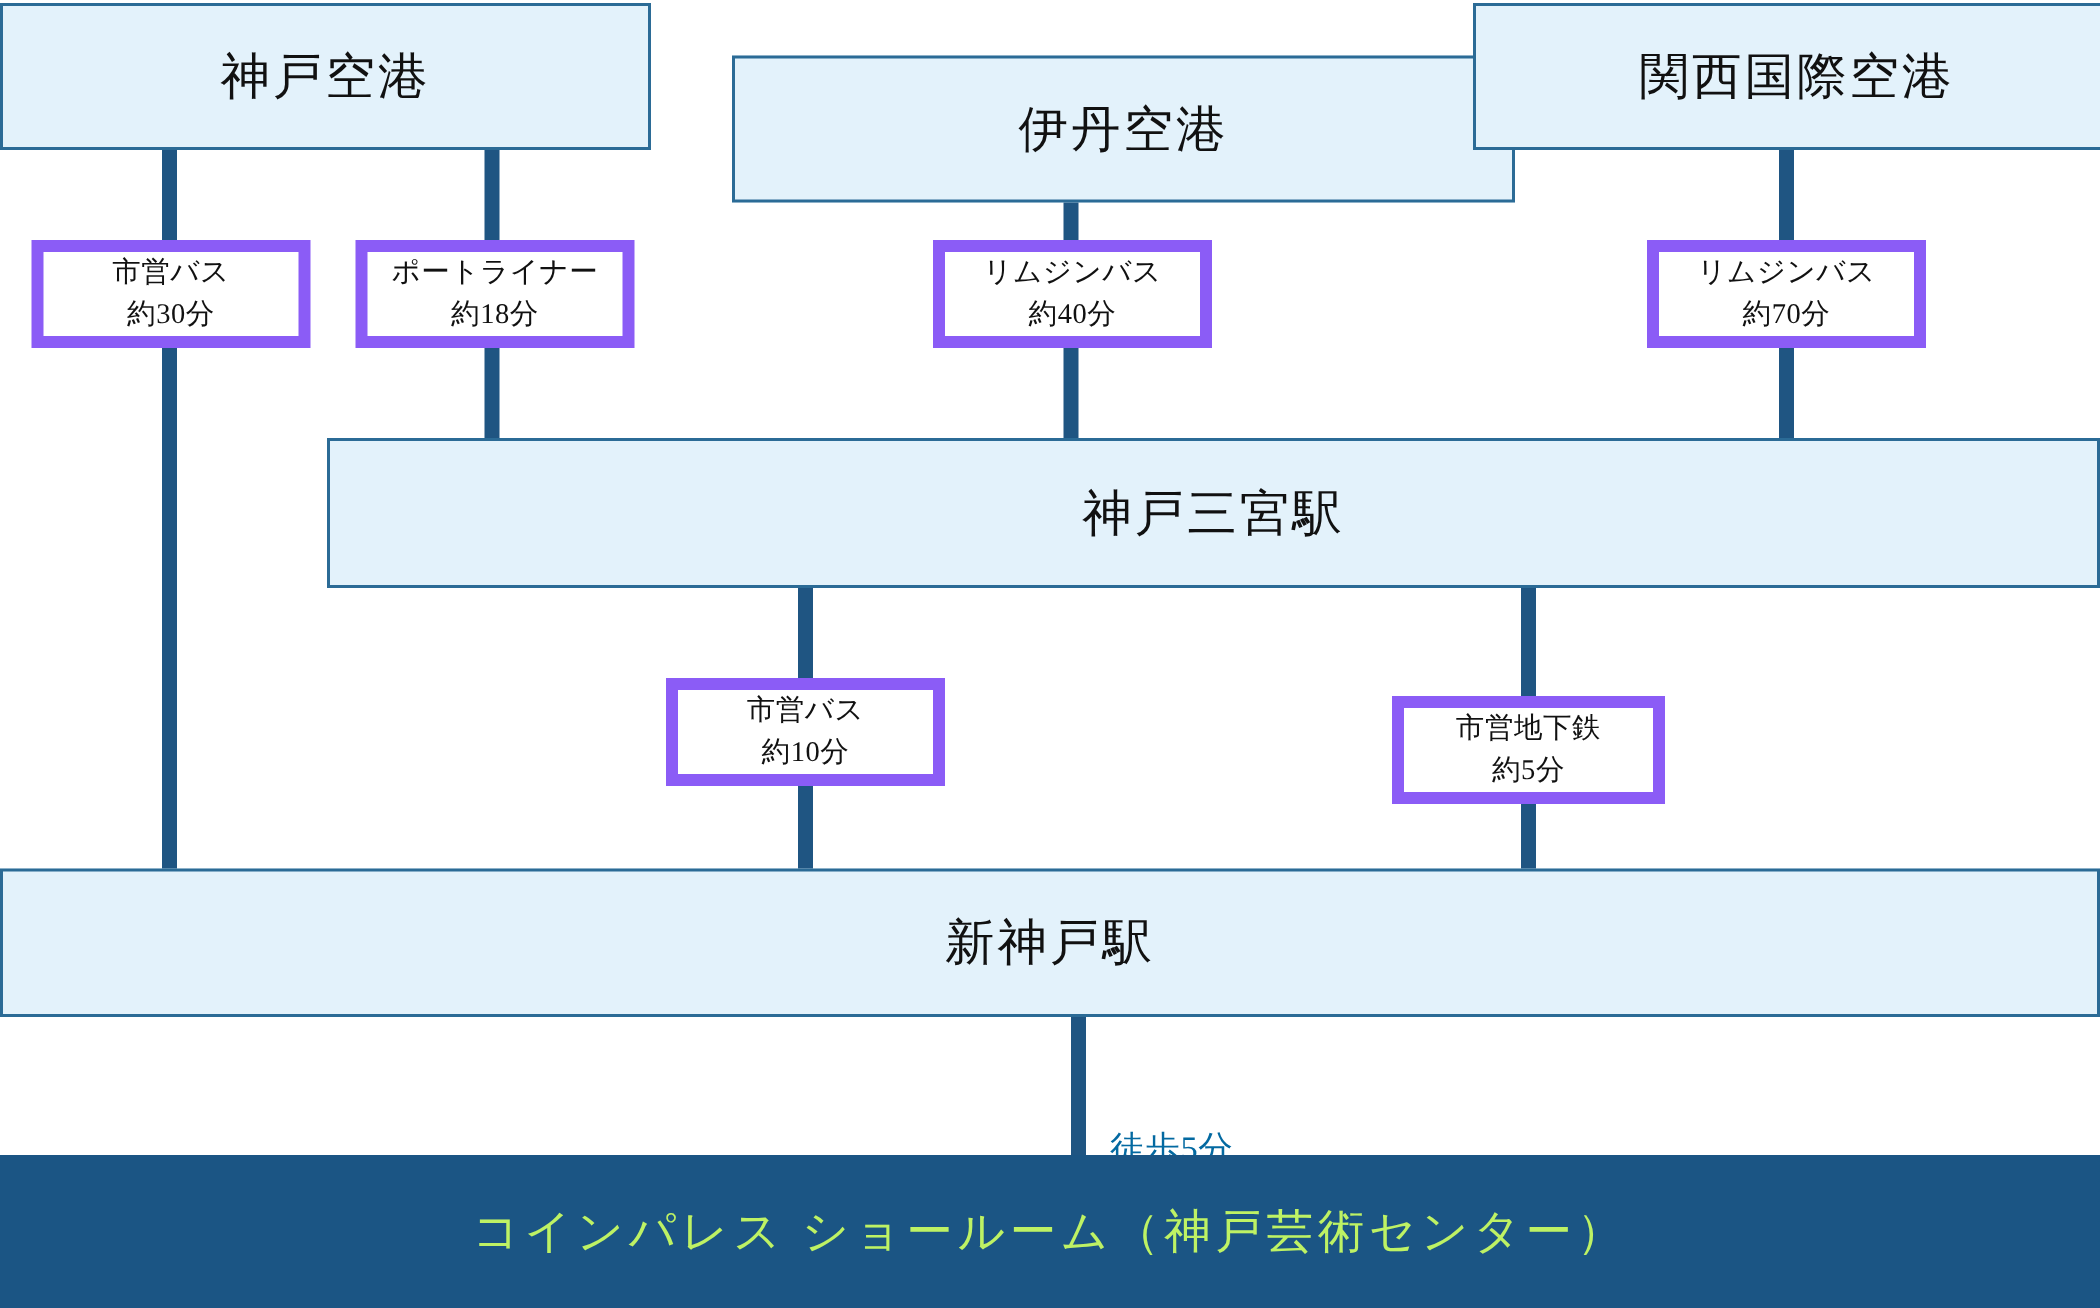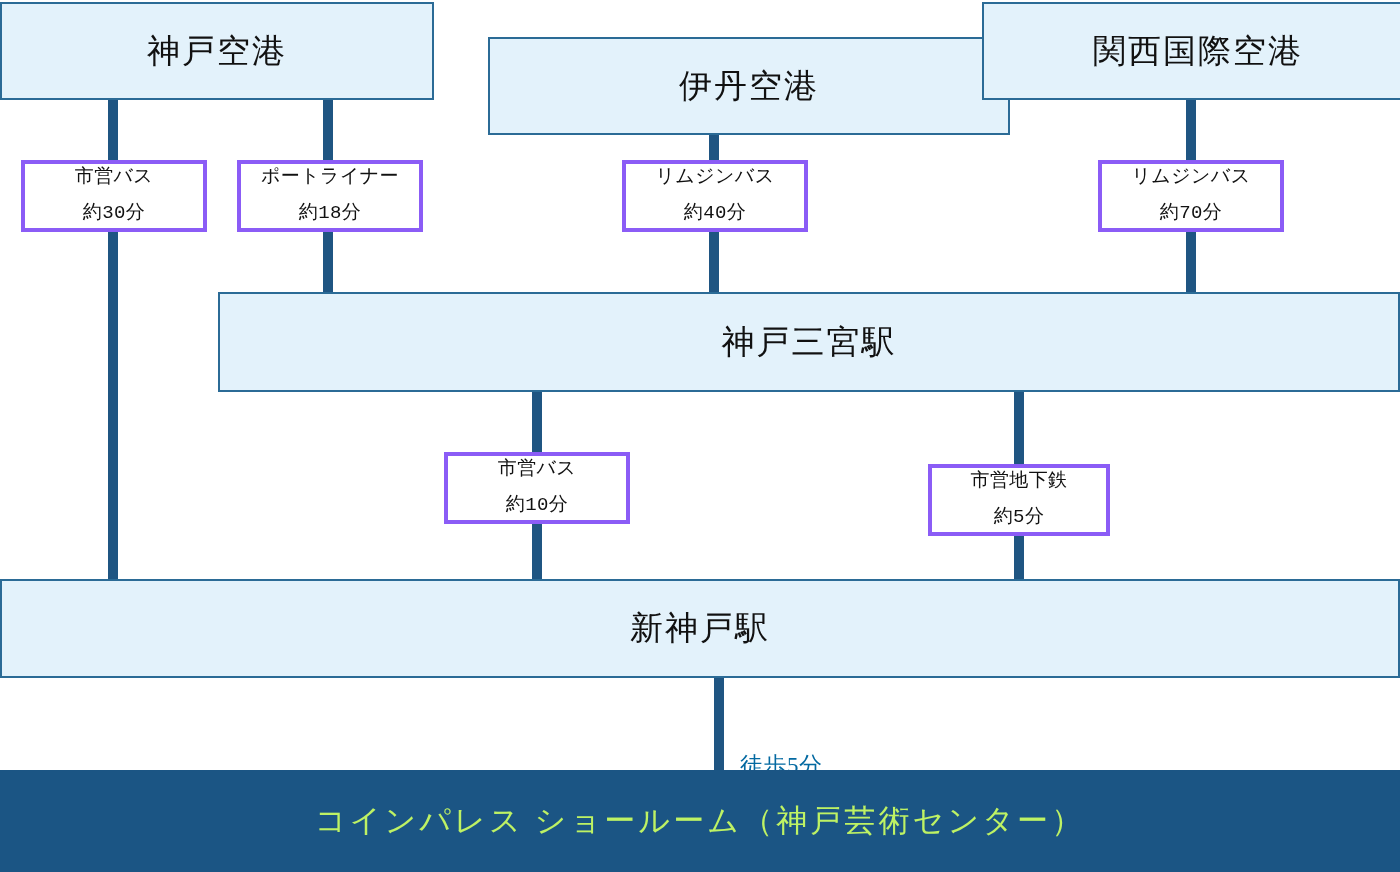--- a/index.html
+++ b/index.html
@@ -44,31 +44,30 @@
   }
   .node-box.station {
     font-size: 33px;
   }
 
   
   .mode-box {
     position: absolute;
     box-sizing: border-box;
     background: #ffffff;
-    border: 4px solid #8b5cf6;
+    border: 8px solid #8b5cf6;
     display: flex;
     flex-direction: column;
     align-items: center;
     justify-content: space-between;
     font-size: 19px;
     line-height: 1.45;
     color: #111111;
     letter-spacing: 0.02em;
     text-align: center;
-    font-family: Liberation Mono, monospace;
   }
   .mode-box .mode-line { display: block; white-space: nowrap; }
 
   
   .plain-label {
     position: absolute;
     font-size: 23px;
     color: #0369a1;
     white-space: nowrap;
     letter-spacing: 0.02em;

